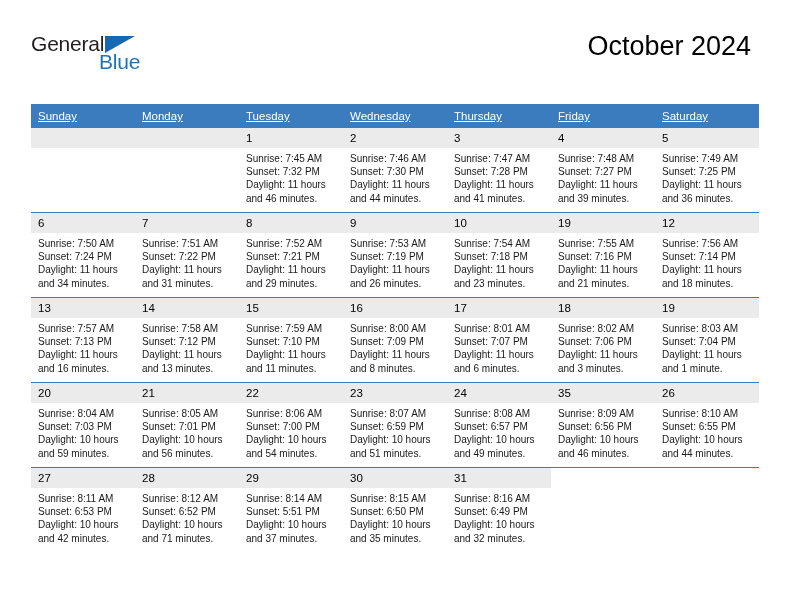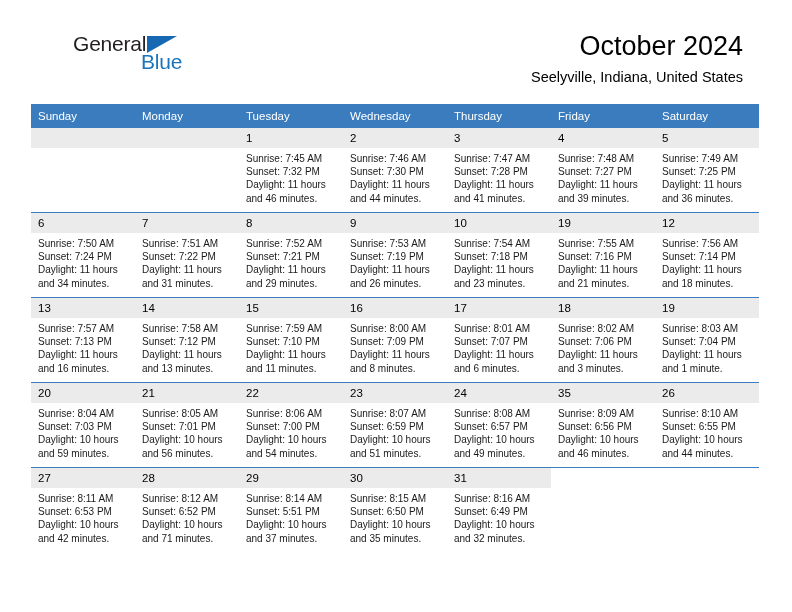--- a/index.html
+++ b/index.html
@@ -21,21 +21,20 @@
     box-sizing: border-box;
   }
 
   
   .top {
     position: absolute;
     left: 31px;
     top: 30px;
     right: 33px;
     height: 68px;
-    margin-left: 42px;
   }
   .logo {
     position: absolute;
     left: 0;
     top: 2px;
     width: 180px;
     height: 50px;
   }
   .logo-general {
     position: absolute;
@@ -59,23 +58,23 @@
     position: absolute;
     left: 68px;
     top: 18px;
     font-size: 21px;
     color: #1b75bc;
     letter-spacing: -0.2px;
   }
 
   .titles {
     position: absolute;
-    right: 16px;
+    right: 8px;
     top: 0;
-    text-align: right;
+    text-align: left;
   }
   .cal-title {
     font-size: 27px;
     font-weight: normal;
     color: #000000;
     line-height: 32px;
     white-space: nowrap;
   }
   .cal-subtitle {
     font-size: 14.5px;
@@ -96,20 +95,21 @@
   }
   .calendar th {
     background: #3a7cbe;
     color: #ffffff;
     font-weight: normal;
     font-size: 11.5px;
     text-align: left;
     padding: 6px 0 6px 7px;
     height: 12px;
     border: none;
+    text-decoration: underline;
   }
   .calendar td {
     vertical-align: top;
     padding: 0;
     border: none;
     width: 104px;
     height: 84px;
     border-top: 1.5px solid #3a7cbe;
   }
   .calendar tr.week-row:first-child td {
@@ -151,21 +151,20 @@
   <div class="top">
 
     <div class="logo">
       <span class="logo-general">General</span>
       <span class="logo-triangle"></span>
       <span class="logo-blue">Blue</span>
     </div>
 
     <div class="titles">
       <div class="cal-title">October 2024</div>
-      <div class="cal-subtitle">Seelyville, Indiana, United States</div>
     </div>
 
   </div>
 
   <table class="calendar">
     <thead>
       <tr>
         <th>Sunday</th>
         <th>Monday</th>
         <th>Tuesday</th>

